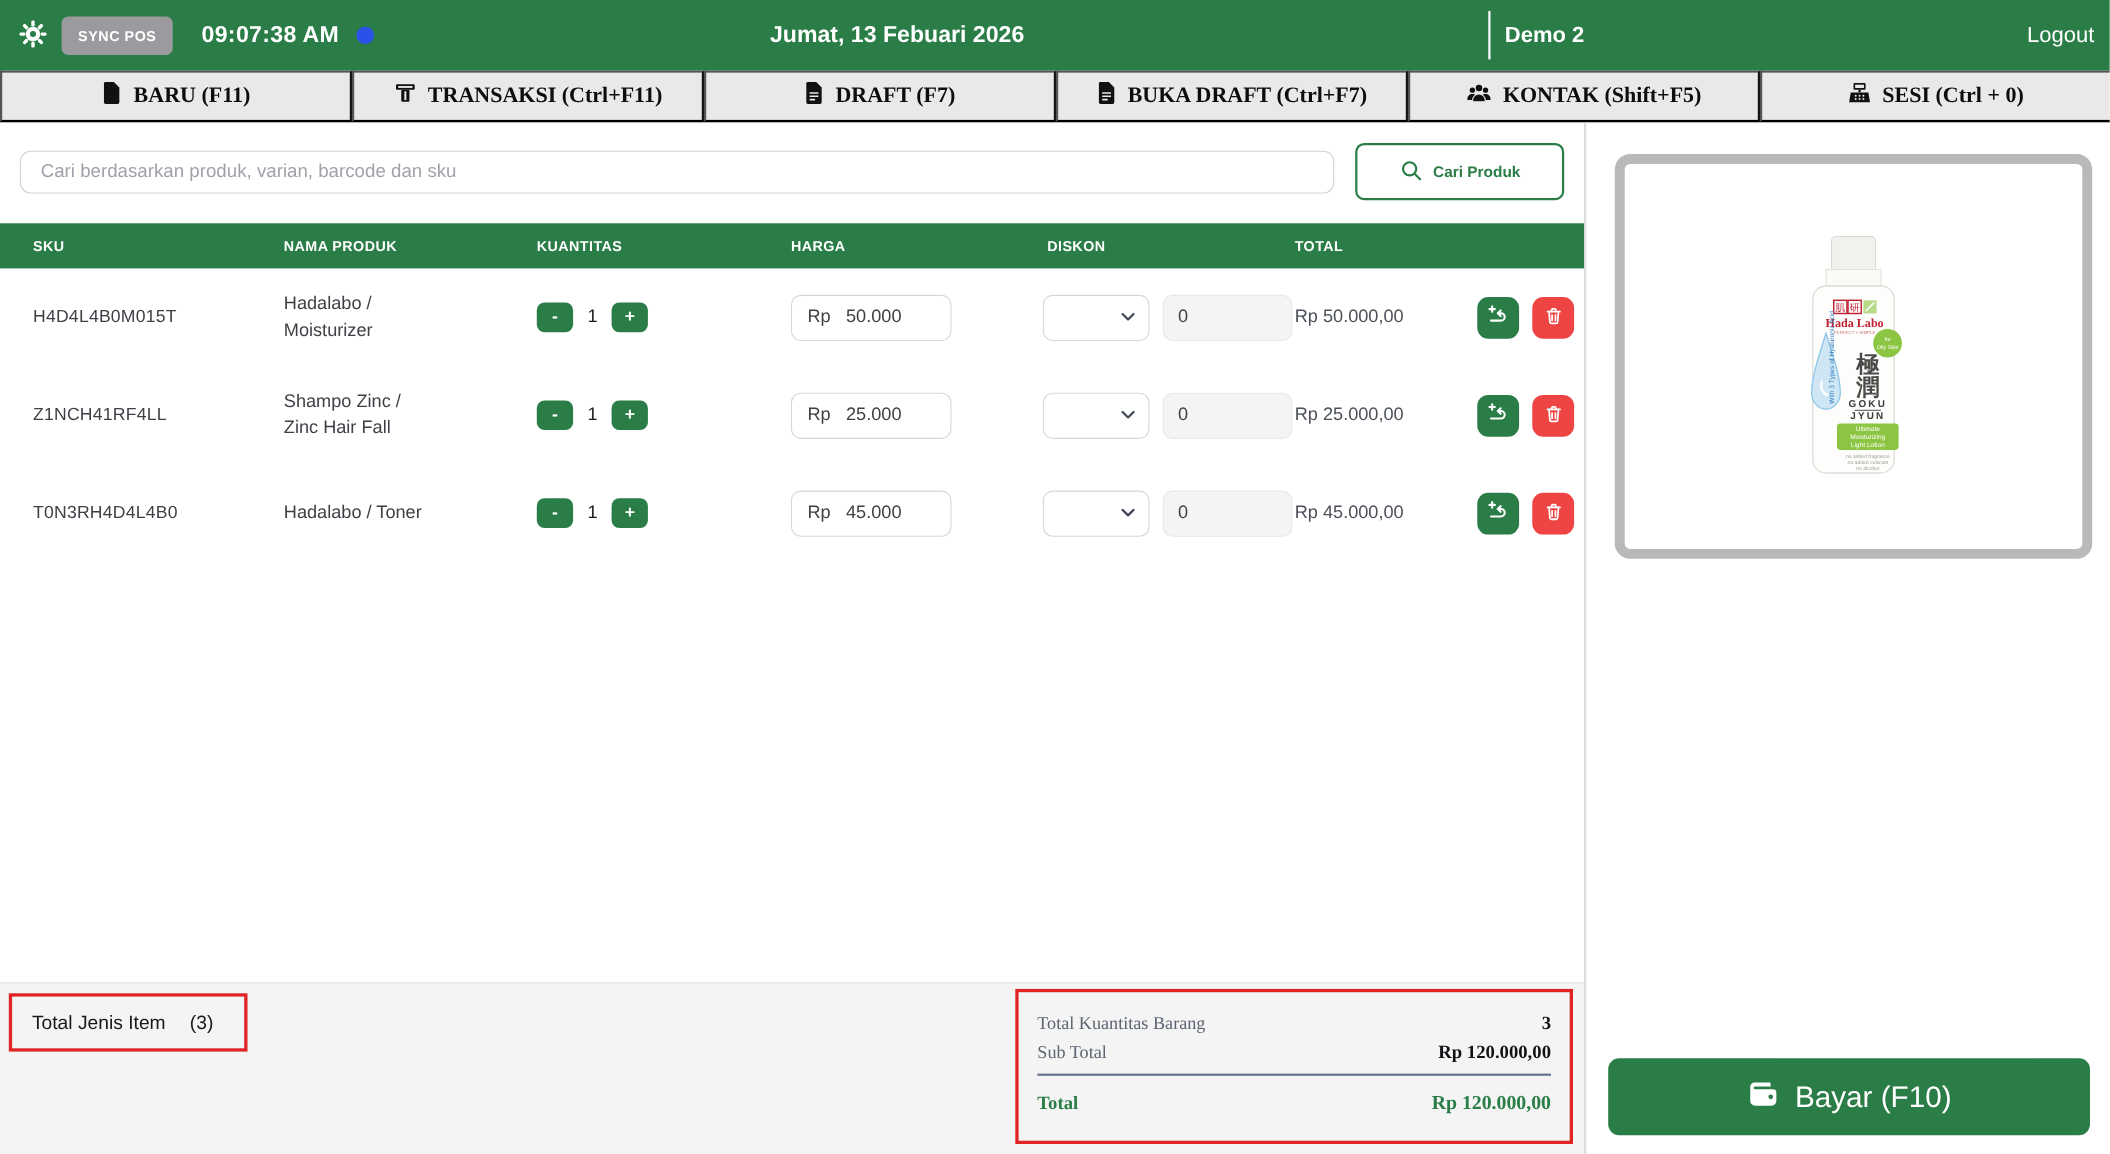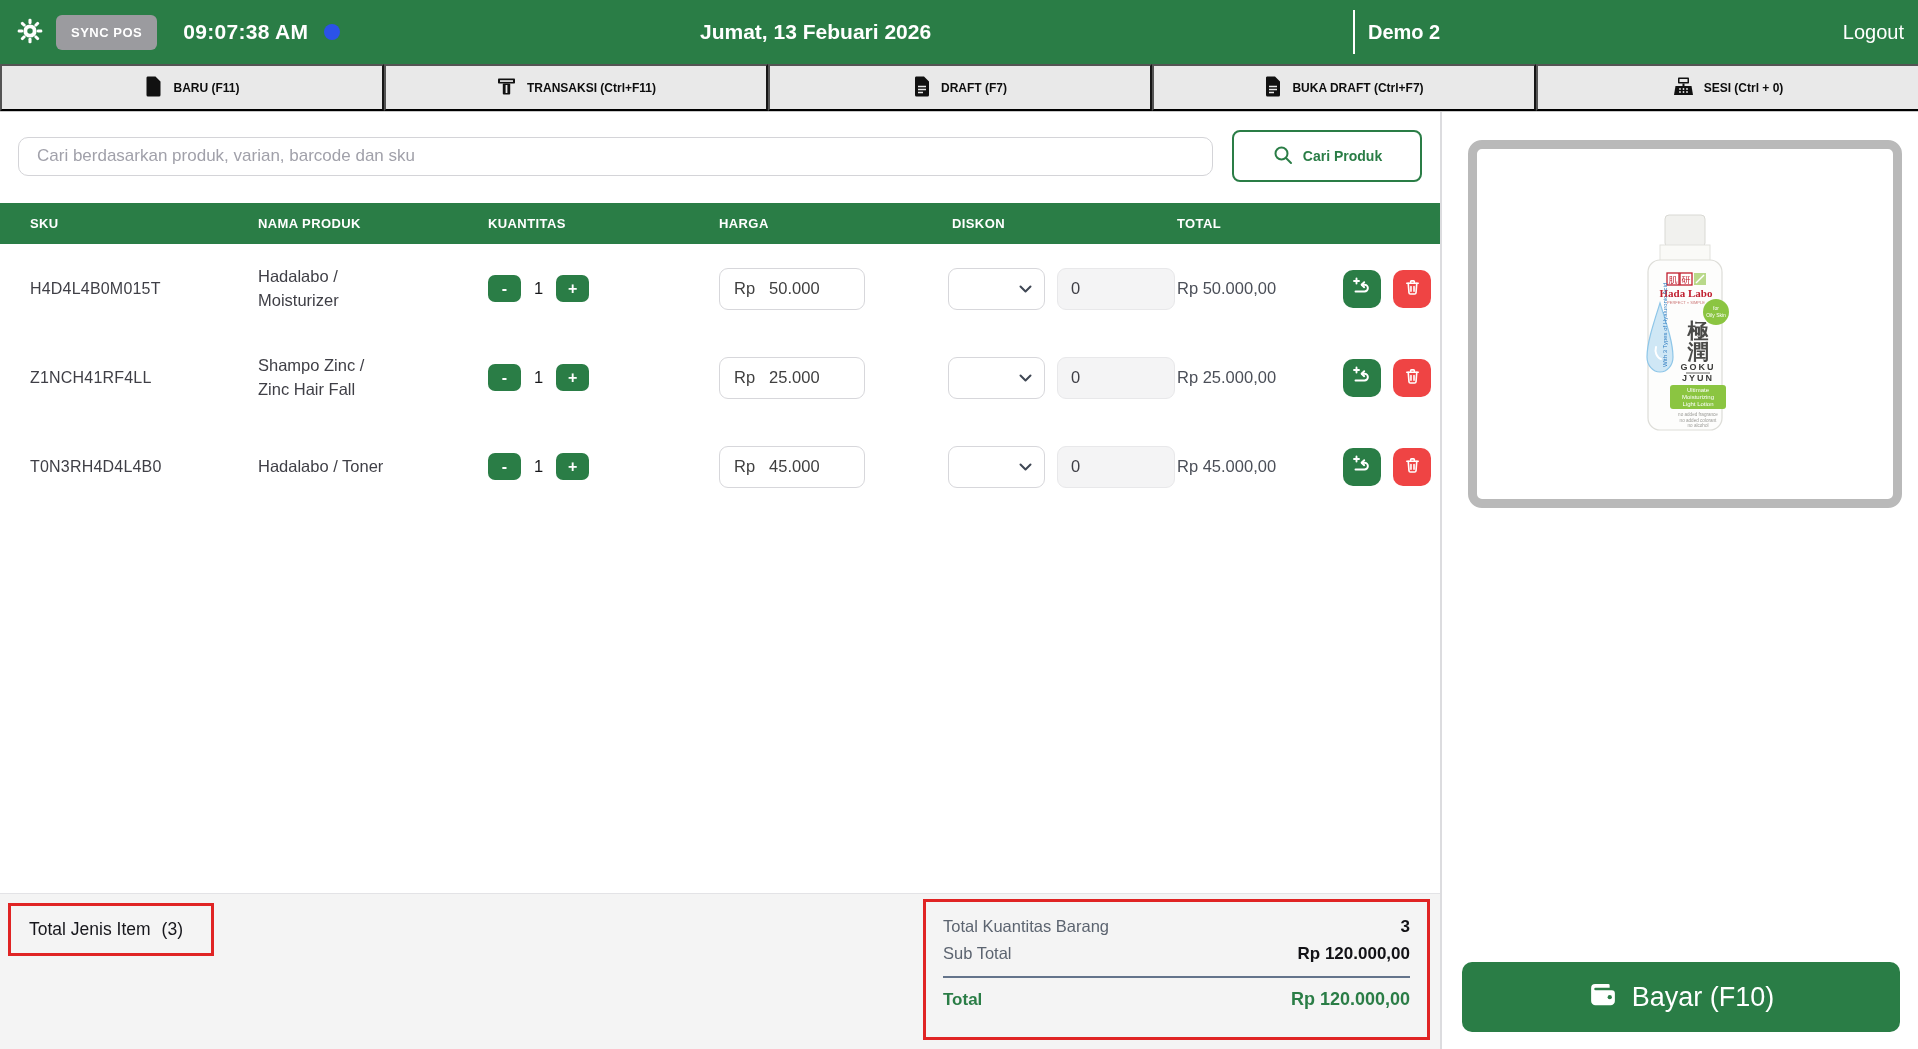--- a/index.html
+++ b/index.html
@@ -23,22 +23,22 @@
   .status-dot { margin-left:16px; width:16px; height:16px; border-radius:50%; background:var(--dot-blue,#2b52e8); }
   .date { position:absolute; left:700px; font-size:21px; font-weight:bold; }
   .user-divider { position:absolute; left:1353px; top:10px; width:2px; height:44px; background:#fff; }
   .user-name { position:absolute; left:1368px; font-size:20px; font-weight:600; }
   .logout { position:absolute; right:14px; font-size:20px; font-weight:500; cursor:pointer; background:none; border:none; color:#fff; font-family:inherit; }
 
   
   .tabs { height:48px; display:flex; background:var(--tab-bg,#e9e9e9); border-bottom:1px solid #c9c9c9; }
   .tab {
     flex:1; display:flex; align-items:center; justify-content:center; gap:10px;
-    font-size:12px; font-weight:600; color:#0d0d0d; cursor:pointer;
-    border-right:2px solid #161616; background:none; font-family:Liberation Sans, sans-serif;
+    font-size:20px; font-weight:600; color:#0d0d0d; cursor:pointer;
+    border-right:2px solid #161616; background:none; font-family:Liberation Serif, serif;
   }
   .tab:last-child { border-right:none; }
   .tab svg { flex:none; }
 
   
   .content { display:flex; height:937px; }
   .left { width:1440px; position:relative; background:#fff; }
   .right { width:478px; position:relative; background:#fff; border-left:2px solid #dcdcdf; }
 
   
@@ -94,29 +94,29 @@
   .act-add { background:var(--primary-green,#2a7d46); }
   .act-del { background:var(--danger-red,#ef4444); }
 
   
   .summary-bar {
     position:absolute; left:0; right:0; bottom:0; height:156px;
     background:#f4f4f4; border-top:1px solid #e3e3e6;
   }
   .items-box {
     position:absolute; left:8px; top:9px; border:3px solid var(--highlight-red,#e02424);
-    padding:13px 28px 13px 18px; display:flex; gap:11px; align-items:baseline;
+    padding:13px 28px 13px 18px; display:flex; gap:22px; align-items:baseline;
     font-size:17.5px; font-weight:500; color:#17171c;
   }
   .totals-box {
     position:absolute; left:923px; top:5px; width:507px; height:141px;
     border:3px solid var(--highlight-red,#e02424); padding:11px 17px 10px 17px;
     display:flex; flex-direction:column;
   }
-  .t-line { display:flex; justify-content:space-between; align-items:center; height:27px; }
+  .t-line { display:flex; justify-content:space-between; align-items:flex-end; height:27px;font-family:Liberation Serif, serif; }
   .t-label { font-size:16.5px; color:#5c6470; }
   .t-value { font-size:17px; color:#121216; font-weight:600; }
   .t-divider { border:none; border-top:2px solid #64748b; margin:9px 0 8px 0; }
   .t-total-label { font-size:17px; color:var(--primary-green,#1c7a47); font-weight:600; }
   .t-total-value { font-size:18px; color:var(--primary-green,#1c7a47); font-weight:600; }
 
   
   .product-frame {
     position:absolute; left:26px; top:28px; width:434px; height:368px;
     border:9px solid #b9b9b9; border-radius:14px; background:#fff;
@@ -197,20 +197,35 @@
     <span>
       <svg width="18" height="21" viewBox="0 0 18 21">
         <path fill="#111" d="M3 .5h8l5 5v13.5a1.5 1.5 0 0 1-1.5 1.5h-11A1.5 1.5 0 0 1 2 19V2A1.5 1.5 0 0 1 3 .5z"></path>
         <path d="M5 10.5h8M5 13.5h8M5 16.5h5" stroke="#e9e9e9" stroke-width="1.5"></path>
       </svg>
     </span>
     <span>BUKA DRAFT (Ctrl+F7)</span>
   </button>
   <button class="tab">
     <span>
+      <svg width="23" height="21" viewBox="0 0 23 21">
+        <g fill="#111">
+          <circle cx="5.5" cy="8" r="2.4"></circle>
+          <circle cx="17.5" cy="8" r="2.4"></circle>
+          <path d="M1 17v-1.2c0-2.4 2-4.3 4.5-4.3S10 13.4 10 15.8V17H1z"></path>
+          <path d="M13 17v-1.2c0-2.4 2-4.3 4.5-4.3S22 13.4 22 15.8V17h-9z"></path>
+          <circle cx="11.5" cy="6" r="3"></circle>
+          <path d="M5.8 18.5v-1.6c0-3 2.5-5.4 5.7-5.4s5.7 2.4 5.7 5.4v1.6H5.8z" stroke="#e9e9e9" stroke-width="1"></path>
+        </g>
+      </svg>
+    </span>
+    <span>KONTAK (Shift+F5)</span>
+  </button>
+  <button class="tab">
+    <span>
       <svg width="21" height="21" viewBox="0 0 21 21">
         <g fill="#111">
           <rect x="5" y="1.5" width="11" height="6" rx="0.8"></rect>
           <rect x="9.5" y="7.5" width="2" height="2.5"></rect>
           <path d="M2.5 10h16l1.5 9H1l1.5-9z"></path>
         </g>
         <rect x="6.5" y="3" width="8" height="3" fill="#e9e9e9"></rect>
         <g fill="#e9e9e9">
           <circle cx="7" cy="13" r=".9"></circle>
             <circle cx="10.5" cy="13" r=".9"></circle>

